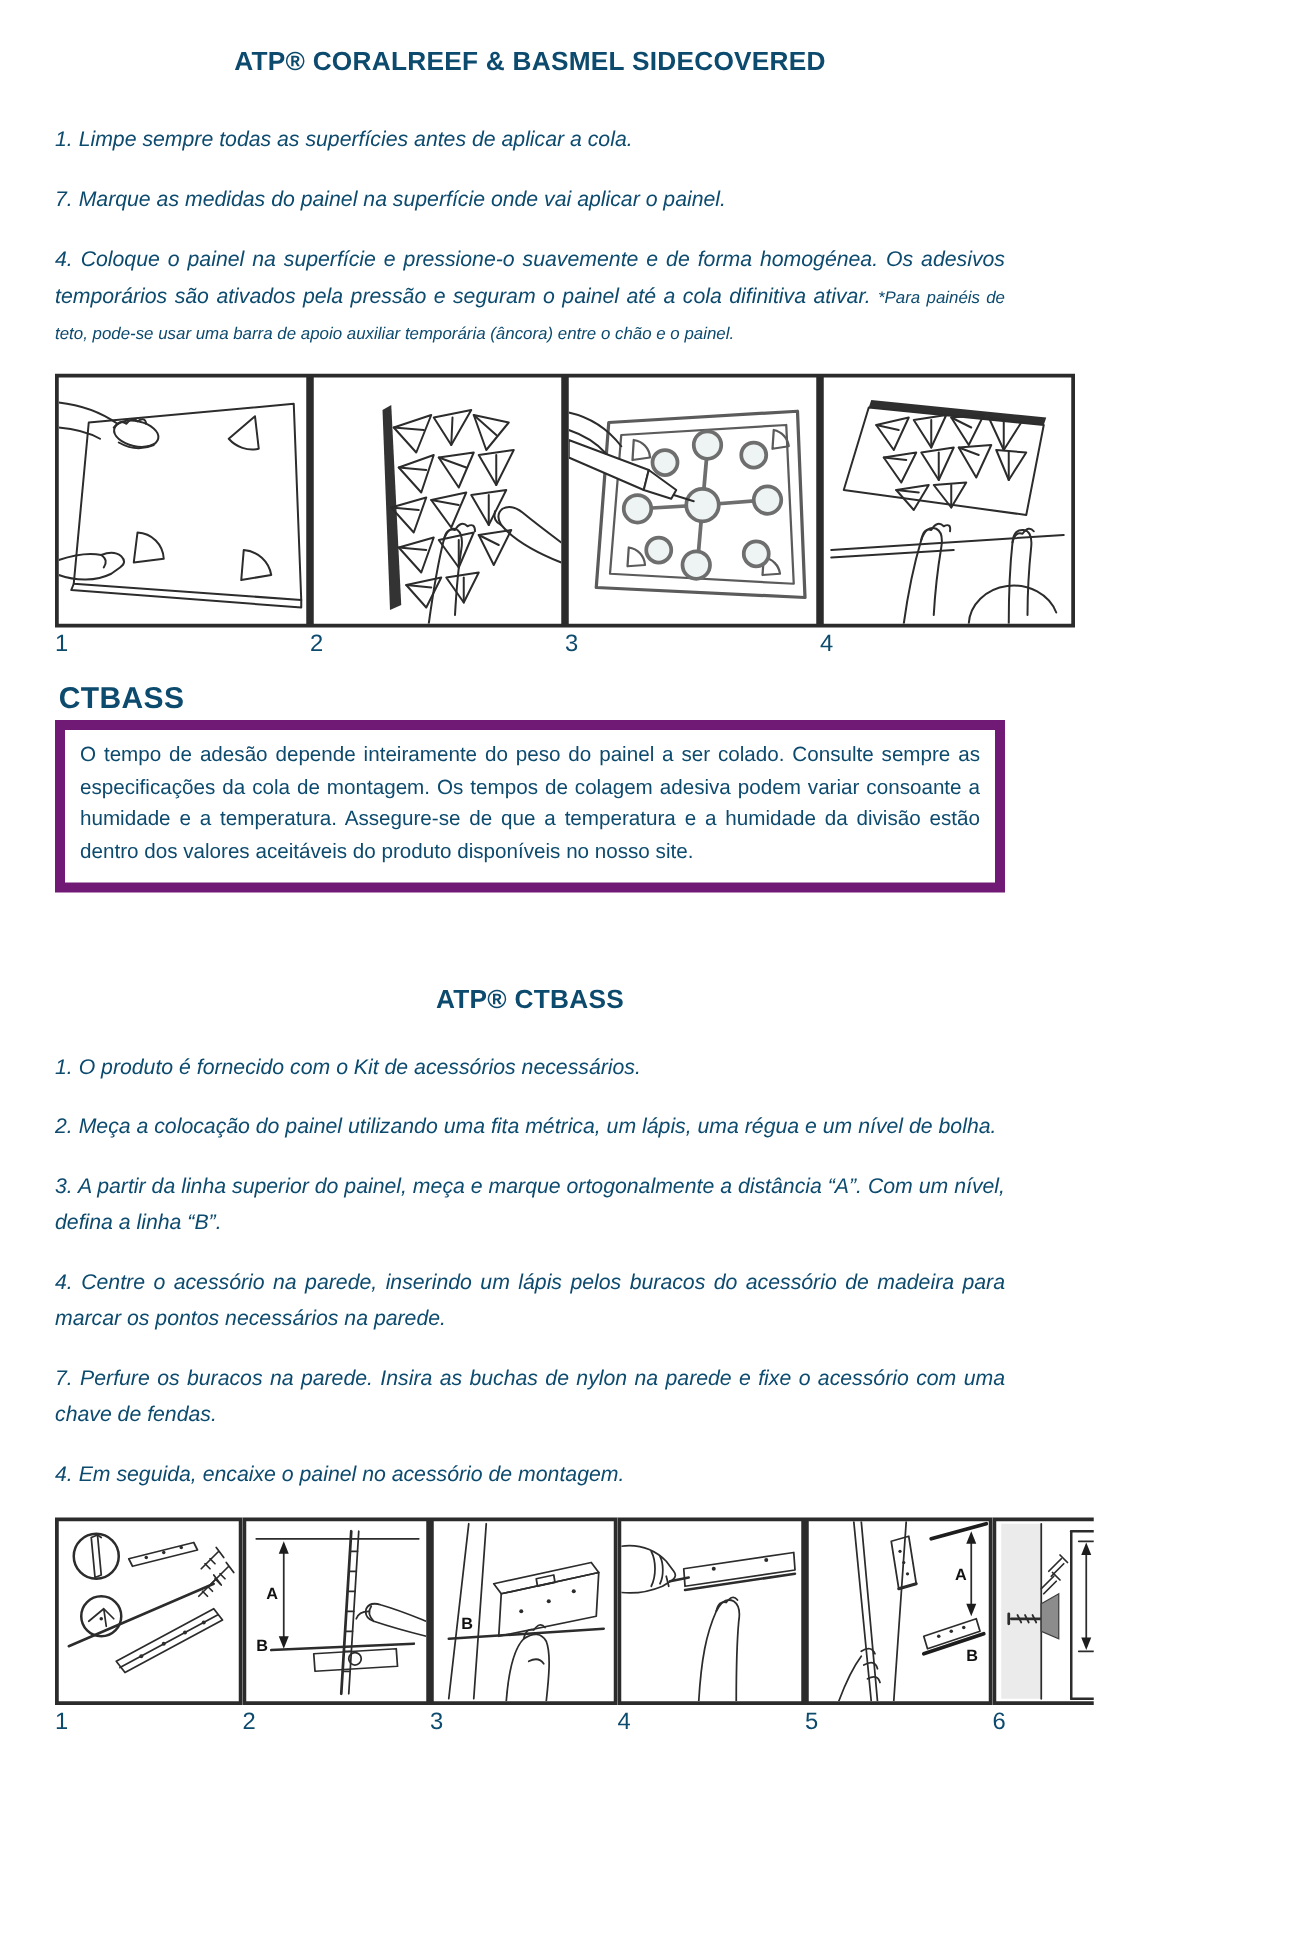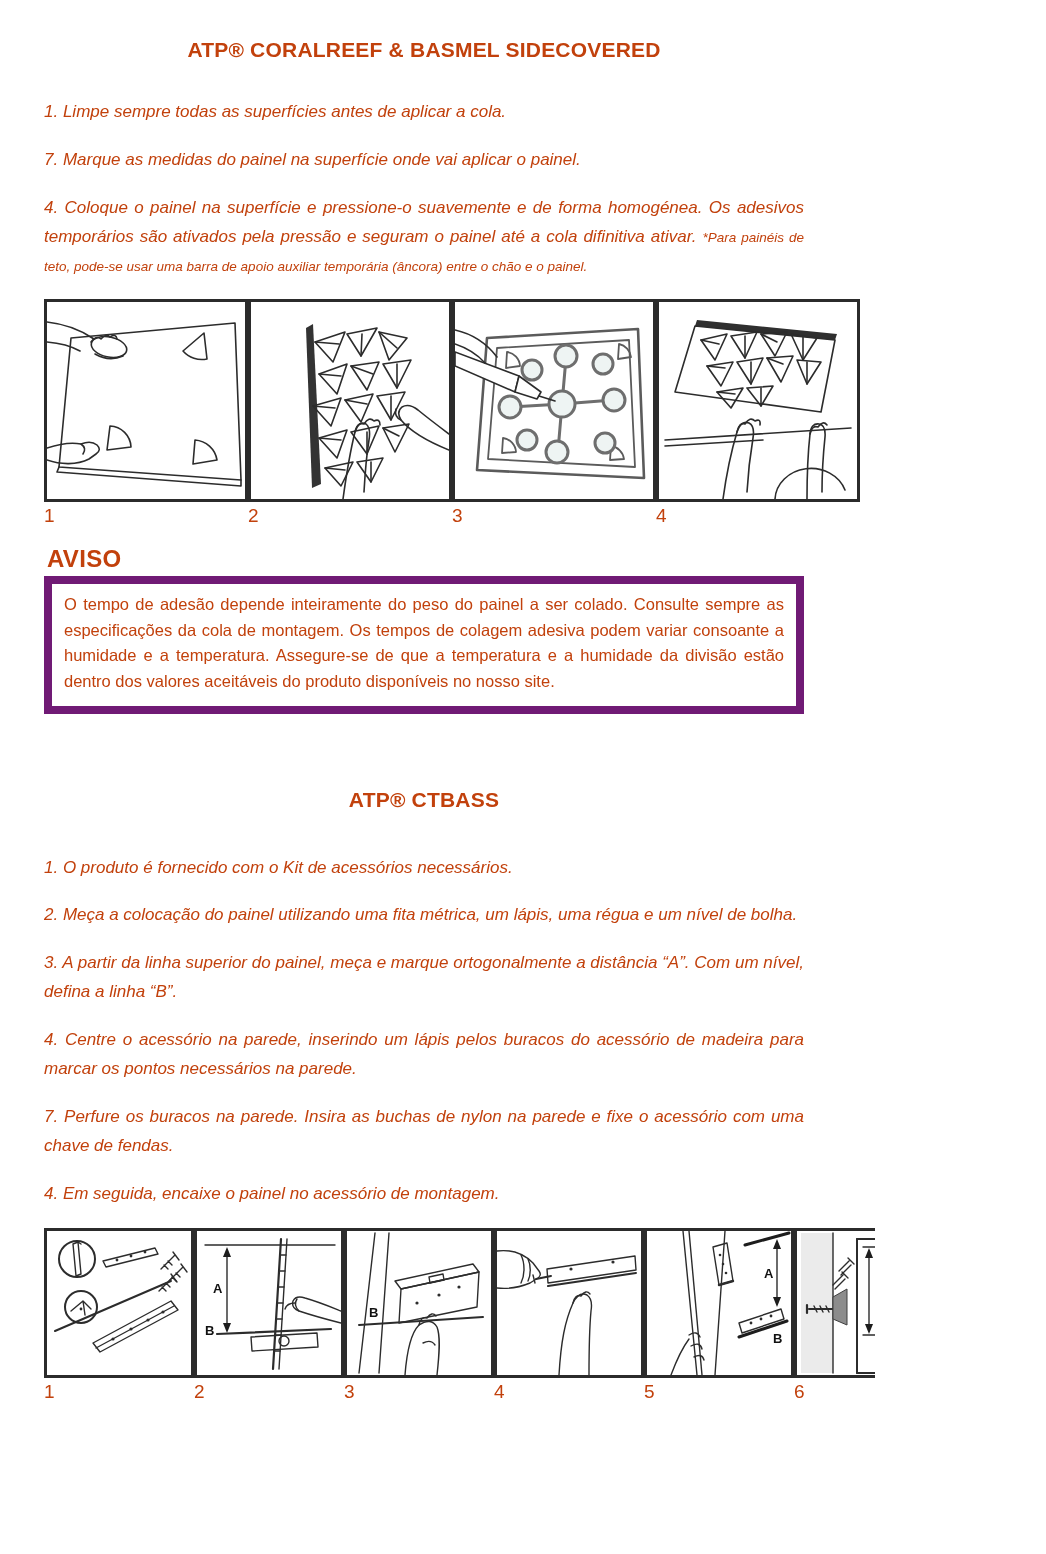--- a/index.html
+++ b/index.html
@@ -1,37 +1,37 @@
 <!DOCTYPE html>
 <html lang="pt"><head>
 <meta charset="utf-8">
 <style>
   html,body { margin:0; padding:0; background:#ffffff; }
   .page {
     position:relative; width:875px; height:1554px; background:#fff;
-    color:#c2410c; font-family:"Liberation Sans","DejaVu Sans",sans-serif;
+    color:#0c4a6e; font-family:"Liberation Sans","DejaVu Sans",sans-serif;
     overflow:hidden;
   }
   .content { box-sizing:border-box; padding:38px 71px 0 44px; }
   .doc-title { text-align:center; font-size:21px; font-weight:600; letter-spacing:.2px; margin:0 0 36px; }
   .step { font-size:17px; line-height:1.7; margin:0 0 19px; text-align:justify;font-style:italic; }
   .step .note { font-size:13.5px; }
   .figrow { display:flex; justify-content:space-between; }
   .figrow1 { margin-top:8px; }
   .fig1 { width:204px; }
   .fig2 { width:150px; }
   .figbox { border:3px solid #2b2b2b; background:#fff; box-sizing:border-box; overflow:hidden; }
   .fig1 .figbox { width:204px; height:203px; }
   .fig2 .figbox { width:150px; height:150px; }
   .fignum { font-size:19px; line-height:1.15; margin-top:3px; }
   .warn-title { font-size:24px; font-weight:bold; margin:18px 0 3px 3px; letter-spacing:.3px; }
   .warn-box { border:8px solid #701a75; box-sizing:border-box; padding:8px 12px 11px;
               font-size:16.5px; line-height:1.55; text-align:justify; }
   .section2 { margin-top:74px; }
-  .section2 .doc-title { margin-bottom:42px; }
+  .section2 .doc-title { margin-bottom:28px; }
   .figrow2 { margin-top:10px; }
   svg { display:block; }
   
   .ln   { fill:none; stroke:#2c2c2c; stroke-width:1.6; stroke-linecap:round; stroke-linejoin:round; }
   .ln15 { fill:none; stroke:#2c2c2c; stroke-width:1.4; stroke-linecap:round; stroke-linejoin:round; }
   .thick{ fill:none; stroke:#1d1d1d; stroke-width:3;   stroke-linecap:round; }
   .edge { fill:none; stroke:#5b5b5b; stroke-width:2.6; stroke-linejoin:round; }
   .edge2{ fill:none; stroke:#5b5b5b; stroke-width:1.8; stroke-linejoin:round; }
   .glue { fill:#eef4f3; stroke:#6e6e6e; stroke-width:3; }
   .glueline { fill:none; stroke:#6e6e6e; stroke-width:3; stroke-linecap:round; }
@@ -199,21 +199,21 @@
                 <path d="M148,197 C148,170 149,150 151,132 Q152,121 160,122 Q167,123 166,135 C164,154 163,172 163,190"></path>
                 <path d="M151,132 q2,-9 8,-7 q5,-7 9,-2"></path>
                 <path d="M116,197 A36,32 0 0 1 186,188"></path>
               </g>
             </svg>
           </div>
           <div class="fignum">4</div>
         </div>
       </div>
 
-      <h2 class="warn-title">AVISO</h2>
+      <h2 class="warn-title">CTBASS</h2>
       <div class="warn-box">O tempo de adesão depende inteiramente do peso do painel a ser colado. Consulte sempre as especificações da cola de montagem. Os tempos de colagem adesiva podem variar consoante a humidade e a temperatura. Assegure-se de que a temperatura e a humidade da divisão estão dentro dos valores aceitáveis do produto disponíveis no nosso site.</div>
     </div>
 
     <div class="section2">
       <h1 class="doc-title">ATP® CTBASS</h1>
 
       <p class="step">1. O produto é fornecido com o Kit de acessórios necessários.</p>
       <p class="step">2. Meça a colocação do painel utilizando uma fita métrica, um lápis, uma régua e um nível de bolha.</p>
       <p class="step">3. A partir da linha superior do painel, meça e marque ortogonalmente a distância “A”. Com um nível, defina a linha “B”.</p>
       <p class="step">4. Centre o acessório na parede, inserindo um lápis pelos buracos do acessório de madeira para marcar os pontos necessários na parede.</p>

